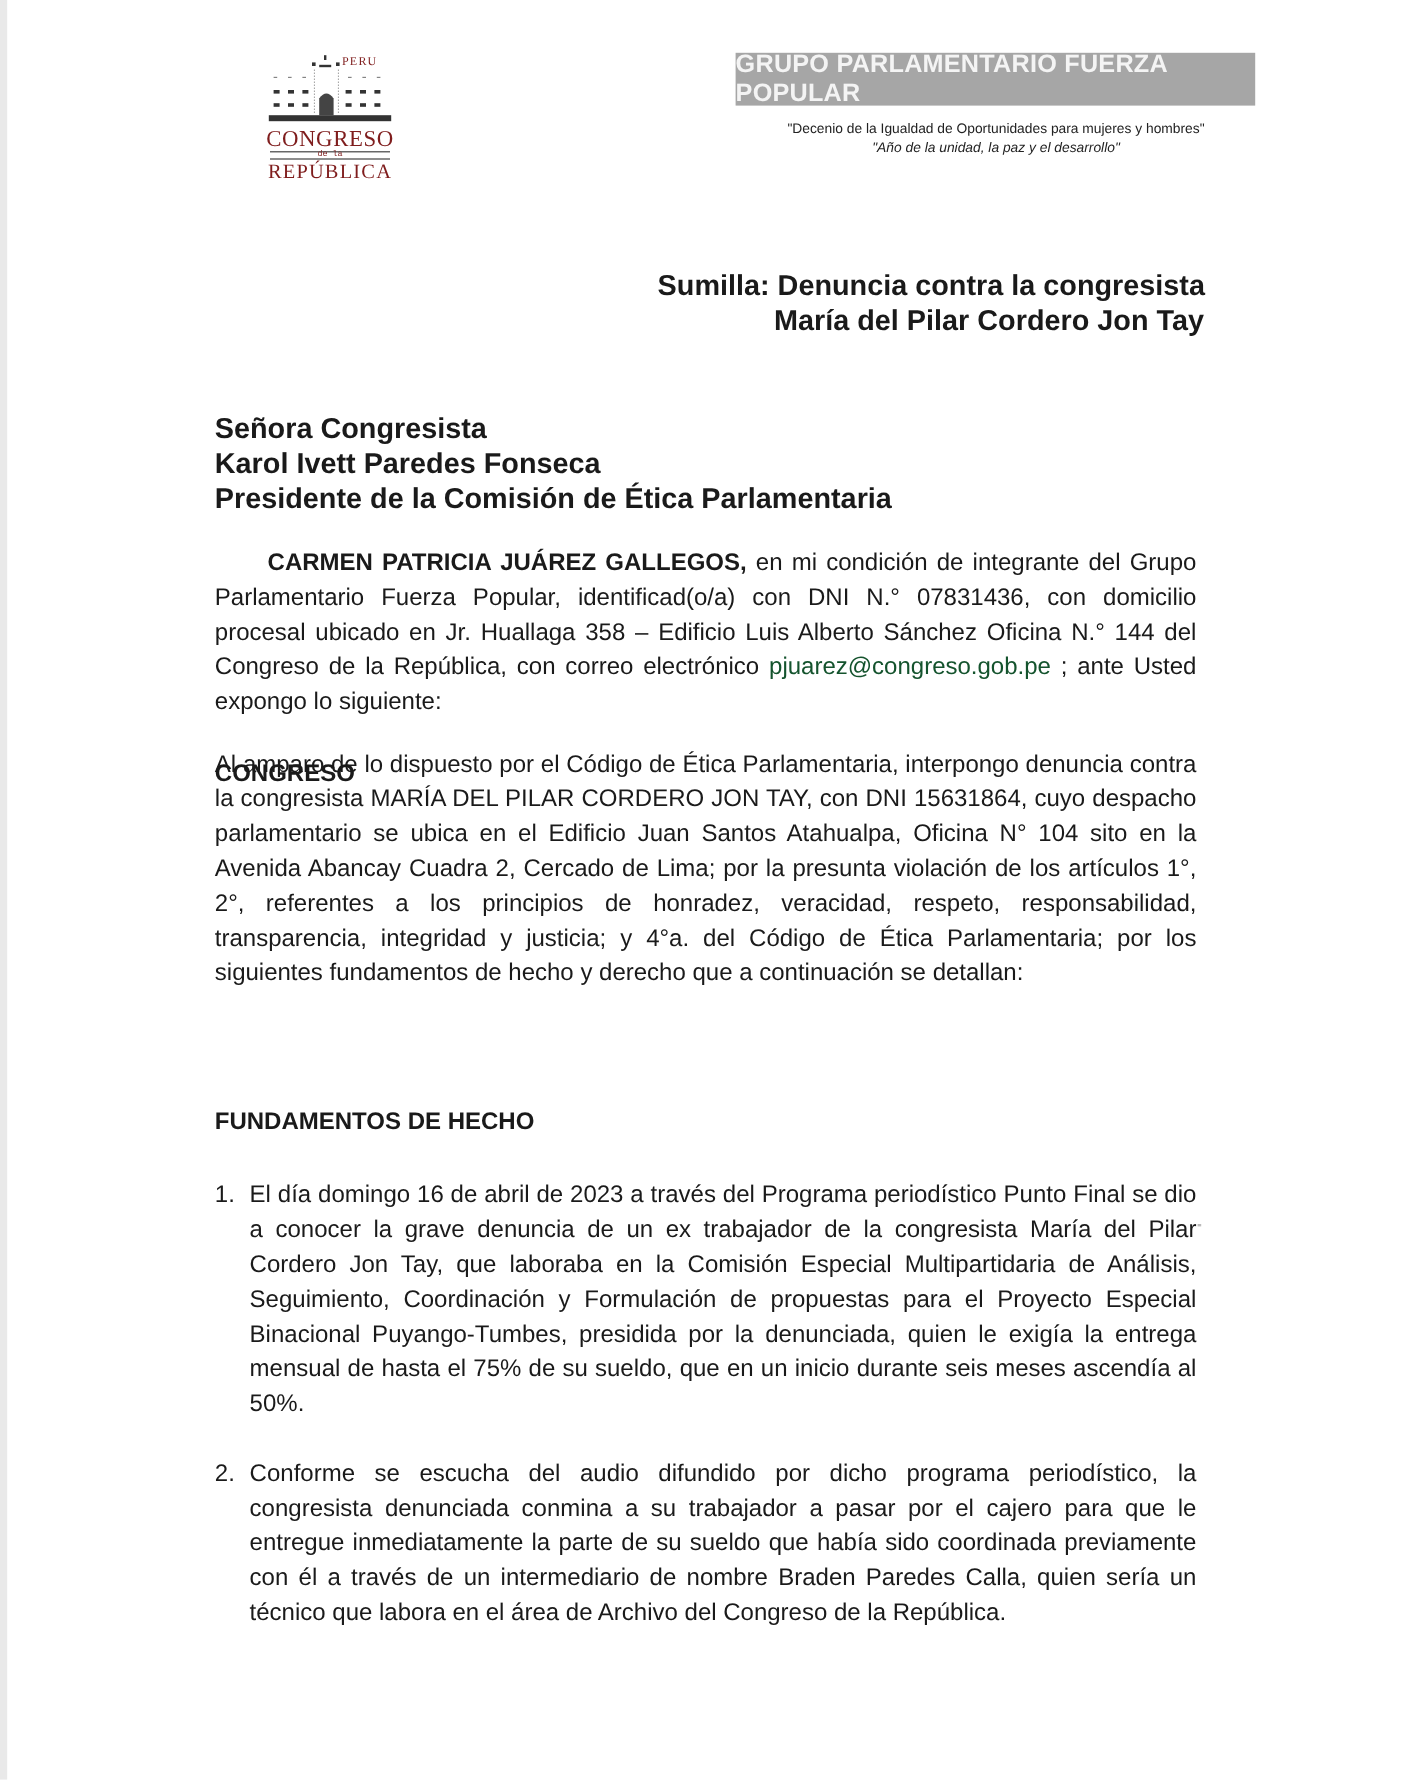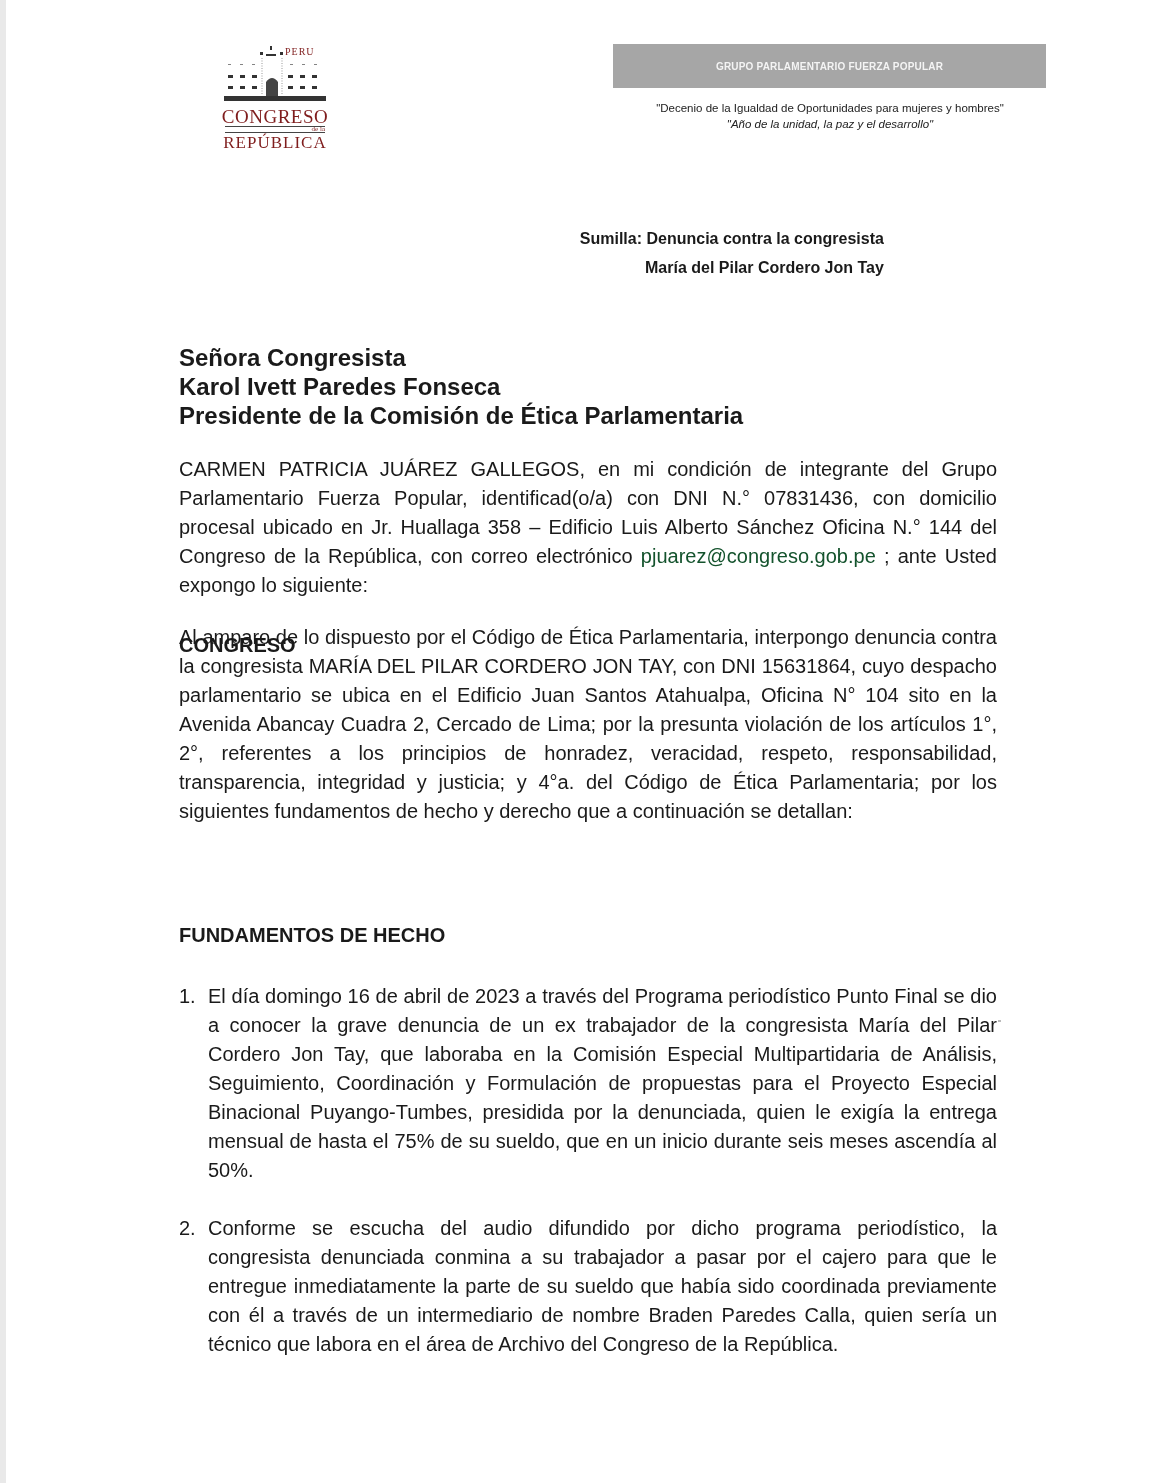--- a/index.html
+++ b/index.html
@@ -3,34 +3,34 @@
 <meta charset="utf-8">
 <style>
   html, body { margin: 0; padding: 0; background: #ffffff; }
   body { width: 1170px; height: 1483px; position: relative; overflow: hidden;
          font-family: "Liberation Sans", sans-serif; color: #1a1a1a; }
   .page-edge { position: absolute; left: 0; top: 0; width: 6px; height: 1483px; background: #e9e9e9; }
   .logo { position: absolute; left: 215px; top: 44px; width: 120px; text-align: center; color: #7f1d1d; }
   .logo .peru { position: absolute; left: 70px; top: 2px; font-family: "Liberation Serif", serif; font-size: 10px; letter-spacing: 1px; }
   .logo svg { display: block; margin: 0 auto; }
   .logo .c1 { font-family: "Liberation Serif", serif; font-size: 19px; letter-spacing: 0.5px; margin-top: 2px; }
-  .logo .c2 { font-family: Liberation Serif, serif; font-size: 7px; margin-top: -2px; border-top: 1px solid #444; border-bottom: 1px solid #444; width: 100px; margin-left: auto; margin-right: auto; line-height: 5px; height: 5px; text-align: right; }
+  .logo .c2 { font-family: Liberation Mono, monospace; font-size: 7px; margin-top: -2px; border-top: 1px solid #444; border-bottom: 1px solid #444; width: 100px; margin-left: auto; margin-right: auto; line-height: 5px; height: 5px; }
   .logo .c3 { font-family: "Liberation Serif", serif; font-size: 17px; letter-spacing: 1px; }
   .banner { position: absolute; left: 613px; top: 44px; width: 433px; height: 44px;
-            background: #a6a6a6; color: #f4f4f4; font-weight: bold; font-size: 10px;
+            background: #a6a6a6; color: #f4f4f4; font-weight: bold; font-size: 21px;
             display: flex; align-items: center; justify-content: center; letter-spacing: 0.2px; }
   .motto { position: absolute; left: 610px; width: 440px; text-align: center; font-size: 11.5px; color: #222; }
   .motto.m1 { top: 102px; }
   .motto.m2 { top: 118px; font-style: italic; }
-  .sumilla { position: absolute; left: 548px; top: 224px; font-weight: bold; font-size: 16px; line-height: 29px; text-align: right; }
+  .sumilla { position: absolute; left: 548px; top: 224px; font-weight: bold; font-size: 24px; line-height: 29px; }
   .sumilla .l2 { padding-left: 97px; }
   .addressee { position: absolute; left: 179px; top: 343px; font-weight: bold; font-size: 24px; line-height: 29px; }
   .body-text { position: absolute; left: 179px; width: 818px; font-size: 20px; line-height: 29px; text-align: justify; }
   .p1 { top: 455px; }
-  .bold { font-weight: normal; }
+  .bold { font-weight: bold; margin-left: 44px; }
   .email { color: #14532d; }
   .heading { position: absolute; left: 179px; font-weight: bold; font-size: 20px; }
   .h-pet { top: 634px; }
   .p2 { top: 623px; }
   .h-fund { top: 924px; }
   .list { position: absolute; left: 179px; width: 818px; font-size: 20px; line-height: 29px; }
   .list-item { position: relative; padding-left: 29px; text-align: justify; }
   .list-item .num { position: absolute; left: 0; top: 0; }
   .li1 { top: 982px; }
   .li2 { top: 1214px; }

